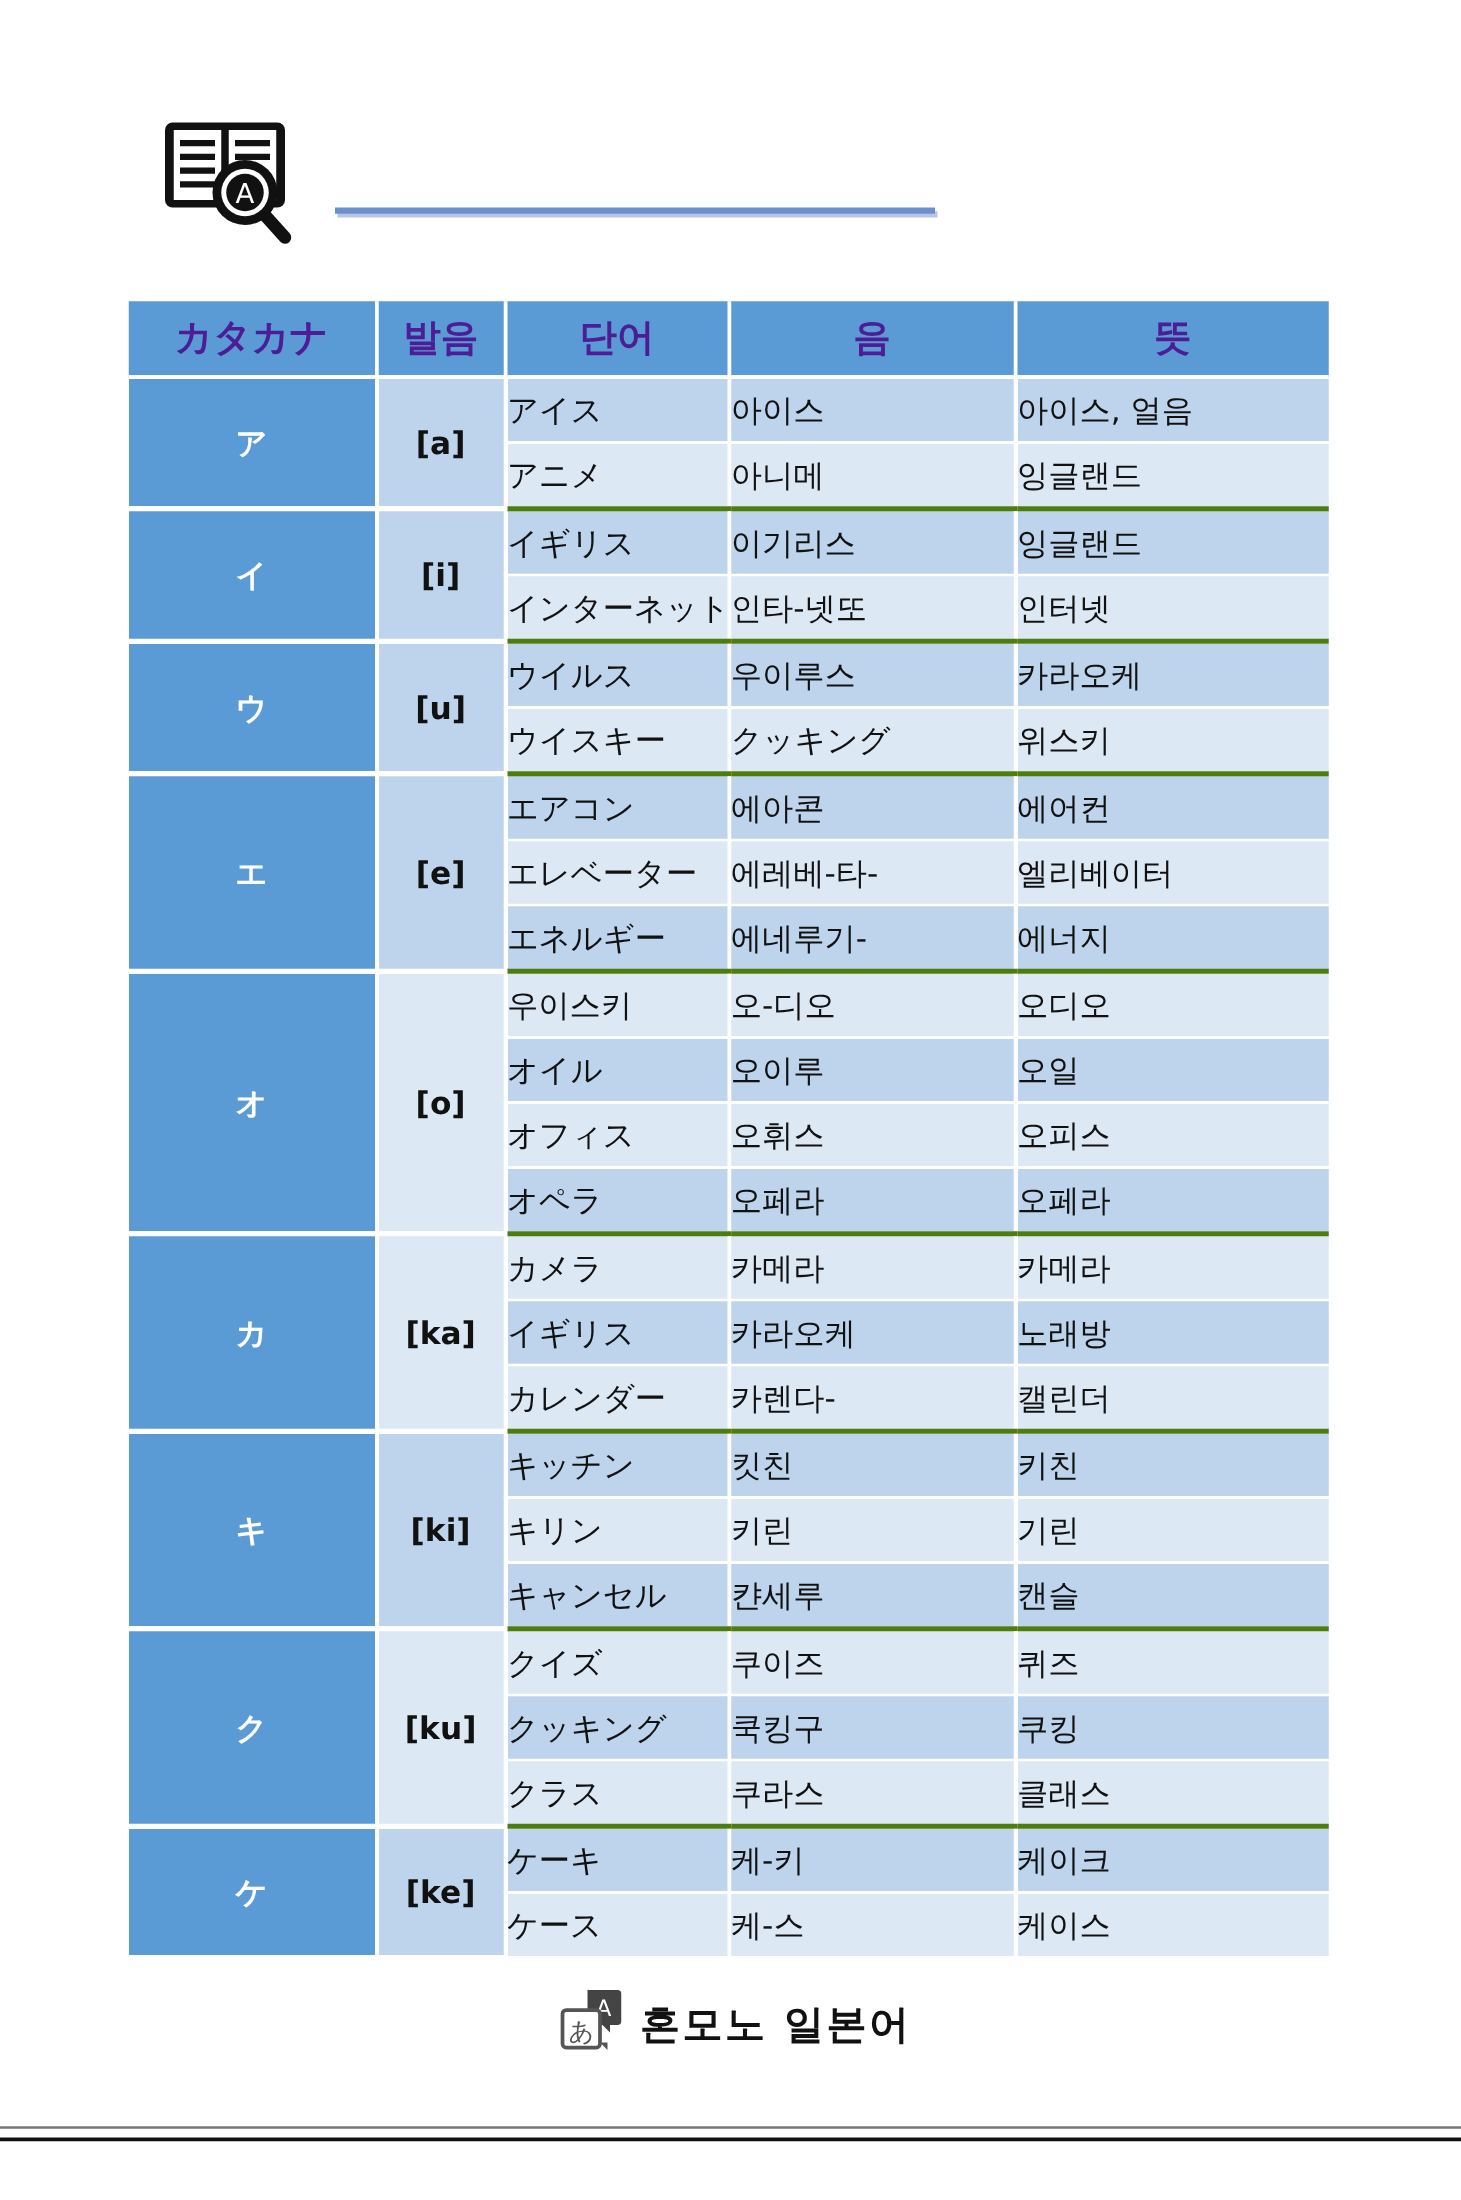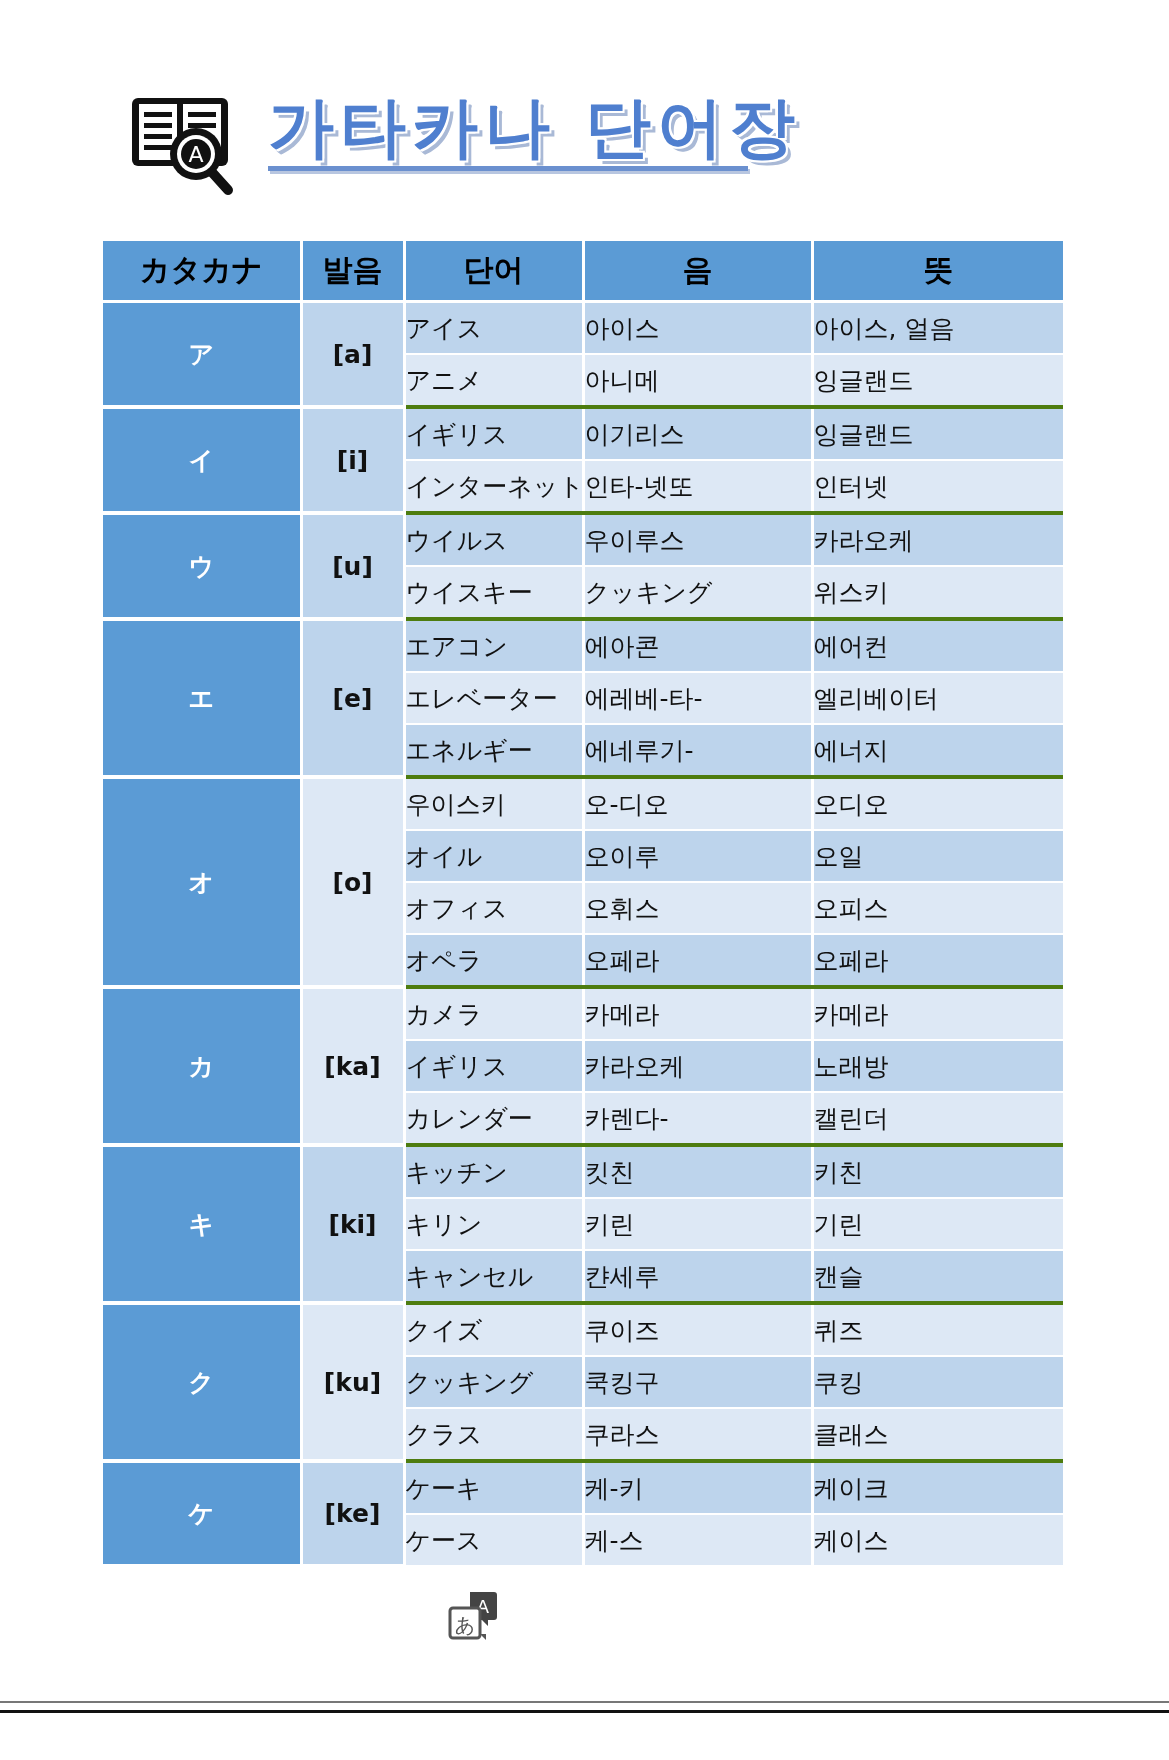--- a/index.html
+++ b/index.html
@@ -10,21 +10,21 @@
   .book-icon { position: absolute; left: 0; top: 4px; width: 110px; height: 108px; }
   .title { position: absolute; left: 138px; top: 6px; font-size: 66px; font-weight: bold;
            color: #4f7fcf; letter-spacing: 6px; white-space: nowrap; line-height: 72px;
            text-shadow: -2px -2px 0 #fff, 2px -2px 0 #fff, -2px 2px 0 #fff, 2px 2px 0 #fff,
                         5px 5px 0 #a9b9d6; }
   .title-underline { position: absolute; left: 138px; top: 80px; width: 480px; height: 5px;
                      background: #6b90cf; box-shadow: 2px 3px 0 #b8c6e0; }
 
   table.vocab { position: absolute; left: 103px; top: 241px; width: 960px;
                 border-collapse: collapse; table-layout: fixed; }
-  table.vocab th { background: #5b9bd5; color: #000000; font-size: 30px; font-weight: bold;
+  table.vocab th { background: #5b9bd5; color: #4c1d95; font-size: 30px; font-weight: bold;
                    height: 59px; padding: 0; text-align: center; border-right: 3px solid #fff;
                    border-bottom: 3px solid #fff; }
   table.vocab th:last-child { border-right: none; }
   table.vocab td { height: 50px; padding: 0; font-size: 25px; border-right: 3px solid #fff;
                    border-bottom: 2px solid #fff; white-space: nowrap; overflow: hidden; }
   table.vocab td:last-child { border-right: none; }
   tr.group-end td { border-bottom: 4px solid #4d7c0f; }
   td.kana-cell { background: #5b9bd5; color: #fff; font-weight: bold; font-size: 28px;
                  text-align: center; border-bottom: 4px solid #fff !important; }
   td.pron-cell { font-weight: bold; font-size: 26px; text-align: center;
@@ -56,21 +56,20 @@
     <rect x="14" y="55" width="28" height="5" fill="#111"></rect>
     <rect x="58" y="22" width="28" height="5" fill="#111"></rect>
     <rect x="58" y="33" width="28" height="5" fill="#111"></rect>
     <rect x="58" y="44" width="14" height="5" fill="#111"></rect>
     <line x1="80" y1="80" x2="98" y2="100" stroke="#111" stroke-width="10" stroke-linecap="round"></line>
     <circle cx="66" cy="64" r="26" fill="#111"></circle>
     <circle cx="66" cy="64" r="19" fill="#fff"></circle>
     <circle cx="66" cy="64" r="15" fill="#111"></circle>
     <text x="66" y="72" text-anchor="middle" font-size="22" font-family="DejaVu Sans, sans-serif" fill="#fff">A</text>
   </svg>
-  <div class="title">가타카나 단어장</div>
   <div class="title-underline"></div>
 </div>
 
 <table class="vocab">
   <colgroup>
     <col style="width:198px">
       <col style="width:103px">
       <col style="width:179px">
       <col style="width:229px">
       <col style="width:251px">
@@ -236,16 +235,17 @@
 </table>
 
 <div class="footer">
   <svg class="footer-icon" viewBox="0 0 50 54">
     <path d="M22 2 h24 a3 3 0 0 1 3 3 v22 a3 3 0 0 1 -3 3 h-6 v6 l-6 -6 h-12 z" fill="#444"></path>
     <text x="35" y="23" text-anchor="middle" font-size="18" font-family="DejaVu Sans, sans-serif" fill="#fff">A</text>
     <rect x="2" y="18" width="30" height="30" rx="3" fill="#fff" stroke="#555" stroke-width="3"></rect>
     <path d="M32 44 l6 6 v-6 z" fill="#555"></path>
     <text x="17" y="42" text-anchor="middle" font-size="20" font-family="DejaVu Sans, sans-serif" fill="#555">あ</text>
   </svg>
+  <div class="footer-text">혼모노 일본어</div>
 </div>
 
 <div class="rule-top"></div>
 <div class="rule-bottom"></div>
 
 </body></html>

